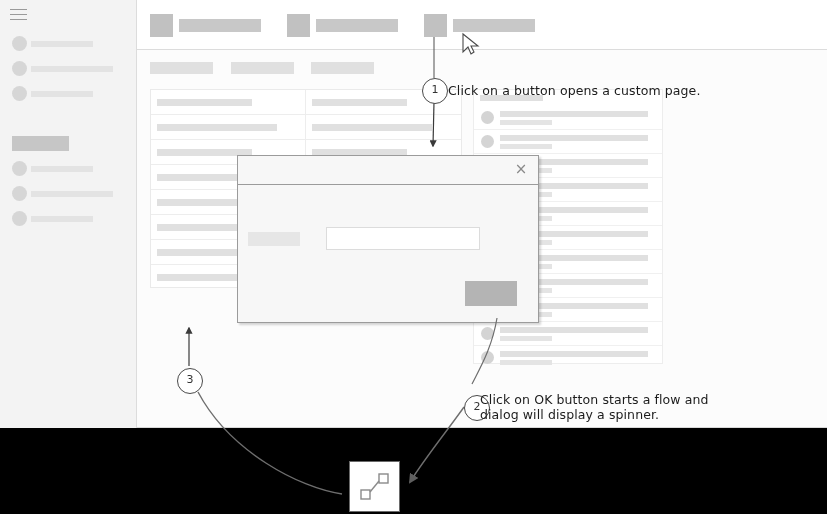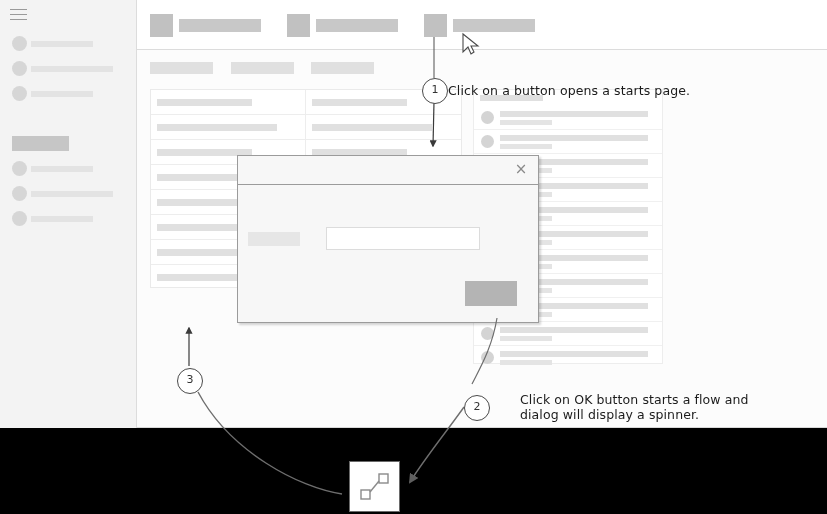--- a/index.html
+++ b/index.html
@@ -520,17 +520,17 @@
     <path d="M 342 494 C 300 488, 230 452, 198 392" stroke="#6e6e6e" stroke-width="1.4" fill="none"></path>
     <path d="M 189 366 L 189 328" stroke="#3a3a3a" stroke-width="1.2" fill="none" marker-end="url(#ah2)"></path>
 
     <path d="M 463 34 L 463 52 L 468 47 L 471 54 L 474 52 L 471 46 L 478 46 Z" fill="#ffffff" stroke="#4a4a4a" stroke-width="1.1"></path>
   </svg>
 
   <div class="callout" style="left:422px;top:78px">1</div>
   <div class="callout" style="left:464px;top:395px">2</div>
   <div class="callout" style="left:177px;top:368px">3</div>
 
-  <div class="anno-text" style="left:448px;top:83px">Click on a button opens a starts page.</div>
-  <div class="anno-text" style="left:520px;top:392px">Click on OK button starts a flow and
+  <div class="anno-text" style="left:448px;top:83px">Click on a button opens a custom page.</div>
+  <div class="anno-text" style="left:480px;top:392px">Click on OK button starts a flow and
 dialog will display a spinner.</div>
 
 </div>
 
 </body></html>

